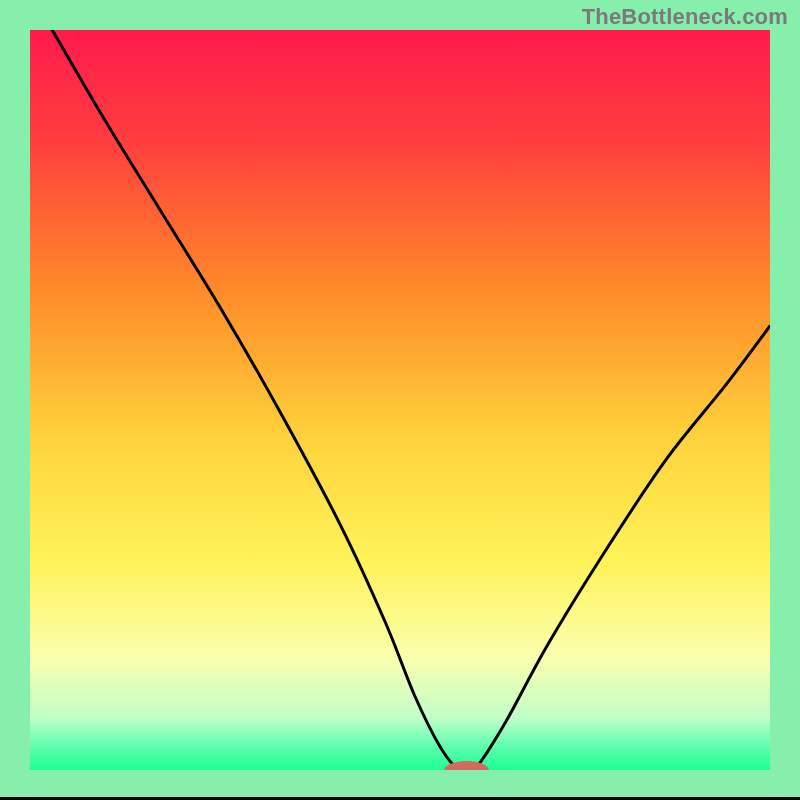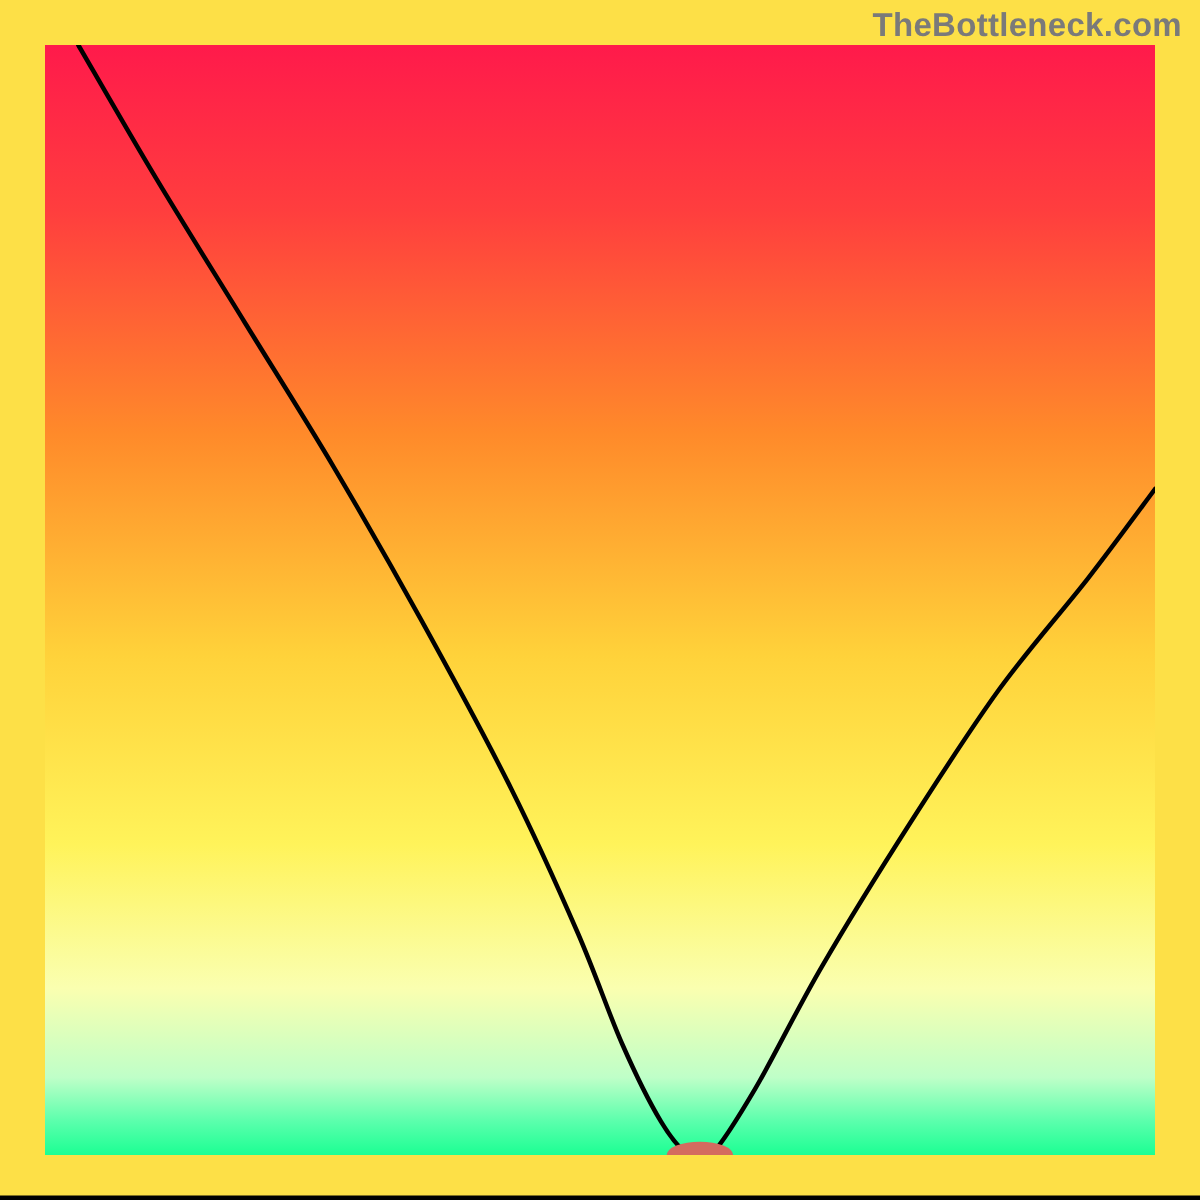--- a/index.html
+++ b/index.html
@@ -8,21 +8,21 @@
     width: 800px;
     height: 800px;
     background: #000;
     overflow: hidden;
     font-family: Arial, Helvetica, sans-serif;
   }
   .frame {
     position: relative;
     width: 800px;
     height: 797px;
-    background: #fde047;
+    background: #86efac;
   }
   .attribution {
     position: absolute;
     top: 4px;
     right: 12px;
     color: #7a7a7a;
     font-size: 22px;
     font-weight: 600;
     letter-spacing: 0.2px;
     z-index: 10;

